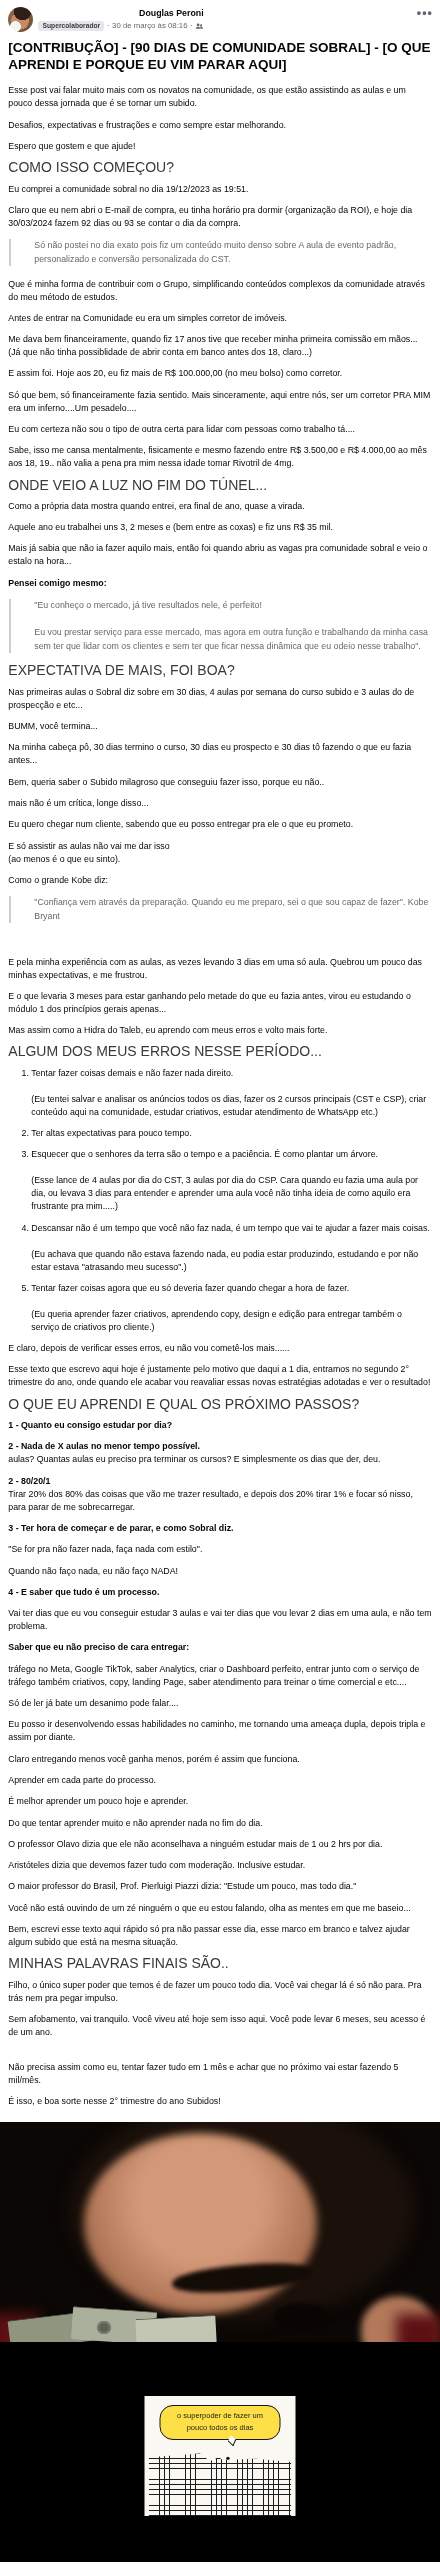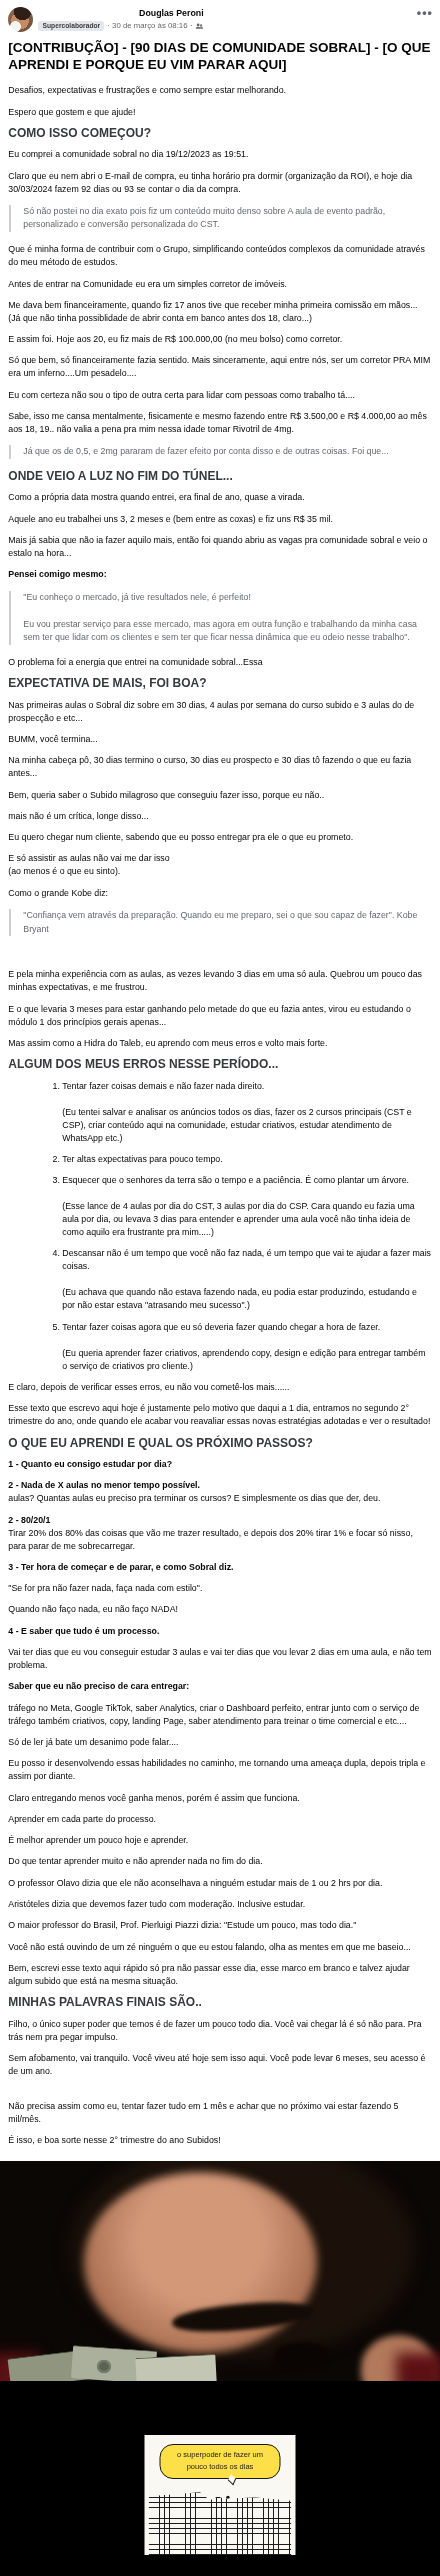--- a/index.html
+++ b/index.html
@@ -21,26 +21,26 @@
   .dotsep{color:#65676b;}
   .ts{color:#65676b;cursor:pointer;}
   .gicon{display:inline-flex;vertical-align:middle;}
   .menu{position:absolute;right:7.2px;top:11.4px;color:#606770;font-size:12.4px;font-weight:700;letter-spacing:1px;line-height:5.2px;cursor:pointer;user-select:none;}
 
   
   .bodywrap{padding:2.1px 8.3px 3.1px;}
   .title{font-size:13.5px;font-weight:700;line-height:1.24;color:#050505;margin:5.2px 0 10.4px;}
   .para{font-size:8.8px;line-height:13px;margin:0 0 8.3px;color:#050505;}
   .bold{font-weight:700;}
-  .heading{font-size:12px;font-weight:700;color:#37393d;margin:3.1px 0 8.3px;line-height:13px;}
-  .quote{border-left:2.1px solid #ccced2;padding-left:12px;margin:9.3px 0 11.4px 1px;color:#65676b;}
+  .heading{font-size:14px;font-weight:400;color:#37393d;margin:3.1px 0 8.3px;line-height:13px;}
+  .quote{border-left:2.1px solid #ccced2;padding-left:23px;margin:9.3px 0 11.4px 1px;color:#65676b;}
   .qp{font-size:8.8px;line-height:13.5px;margin:0;}
   .qp + .qp{margin-top:13.5px;}
   .olist{margin:0 0 8.3px;padding-left:23px;}
-  .olist li{margin-bottom:8.3px;font-size:8.8px;line-height:13px;margin-left:31px;}
+  .olist li{margin-bottom:8.3px;font-size:8.8px;line-height:13px;}
   .limain{font-size:8.8px;line-height:13px;}
   .lisub{font-size:8.8px;line-height:13px;margin-top:13px;}
   .vgap{width:100%;}
 
   
   .media{position:relative;width:440px;height:440px;background:#000;overflow:hidden;margin-top:3.1px;}
   .photo{position:absolute;left:0;top:0;right:0;height:220px;background:#0b0705;overflow:hidden;}
   .hair{position:absolute;left:16%;top:-10%;width:78%;height:100%;background:#1b110a;border-radius:50%;filter:blur(7.2px);}
   .forehead{position:absolute;left:19%;top:5%;width:53%;height:82%;border-radius:50%;filter:blur(4.1px);
     background:radial-gradient(ellipse at 50% 38%, #d29878 0 38%, #aa7052 72%, #7c4c34 100%);}
@@ -88,48 +88,45 @@
           </svg>
         </span>
       </div>
     </div>
     <div class="menu">•••</div>
   </div>
 
   <div class="bodywrap">
     <div class="title">[CONTRIBUÇÃO] - [90 DIAS DE COMUNIDADE SOBRAL] - [O QUE APRENDI E PORQUE EU VIM PARAR AQUI]</div>
     <div>
+        <div class="para">Esse post vai falar muito mais com os novatos na comunidade, os que estão assistindo as aulas e um pouco dessa jornada que é se tornar um subido.</div>
         <div class="para">Desafios, expectativas e frustrações e como sempre estar melhorando.</div>
         <div class="para">Espero que gostem e que ajude!</div>
         <div class="heading">COMO ISSO COMEÇOU?</div>
         <div class="para">Eu comprei a comunidade sobral no dia 19/12/2023 as 19:51.</div>
         <div class="para">Claro que eu nem abri o E-mail de compra, eu tinha horário pra dormir (organização da ROI), e hoje dia 30/03/2024 fazem 92 dias ou 93 se contar o dia da compra.</div>
         <div class="quote">
           <div class="qp">Só não postei no dia exato pois fiz um conteúdo muito denso sobre A aula de evento padrão, personalizado e conversão personalizada do CST.</div>
         </div>
         <div class="para">Que é minha forma de contribuir com o Grupo, simplificando conteúdos complexos da comunidade através do meu método de estudos.</div>
         <div class="para">Antes de entrar na Comunidade eu era um simples corretor de imóveis.</div>
         <div class="para">Me dava bem financeiramente, quando fiz 17 anos tive que receber minha primeira comissão em mãos... (Já que não tinha possiblidade de abrir conta em banco antes dos 18, claro...)</div>
         <div class="para">E assim foi. Hoje aos 20, eu fiz mais de R$ 100.000,00 (no meu bolso) como corretor.</div>
         <div class="para">Só que bem, só financeiramente fazia sentido. Mais sinceramente, aqui entre nós, ser um corretor PRA MIM era um inferno....Um pesadelo....</div>
         <div class="para">Eu com certeza não sou o tipo de outra certa para lidar com pessoas como trabalho tá....</div>
         <div class="para">Sabe, isso me cansa mentalmente, fisicamente e mesmo fazendo entre R$ 3.500,00 e R$ 4.000,00 ao mês aos 18, 19.. não valia a pena pra mim nessa idade tomar Rivotril de 4mg.</div>
-        <div class="quote">
-          <div class="qp">Já que os de 0,5, e 2mg pararam de fazer efeito por conta disso e de outras coisas. Foi que...</div>
-        </div>
         <div class="heading">ONDE VEIO A LUZ NO FIM DO TÚNEL...</div>
         <div class="para">Como a própria data mostra quando entrei, era final de ano, quase a virada.</div>
         <div class="para">Aquele ano eu trabalhei uns 3, 2 meses e (bem entre as coxas) e fiz uns R$ 35 mil.</div>
         <div class="para">Mais já sabia que não ia fazer aquilo mais, então foi quando abriu as vagas pra comunidade sobral e veio o estalo na hora...</div>
         <div class="para bold">Pensei comigo mesmo:</div>
         <div class="quote">
           <div class="qp">"Eu conheço o mercado, já tive resultados nele, é perfeito!</div>
           <div class="qp">Eu vou prestar serviço para esse mercado, mas agora em outra função e trabalhando da minha casa sem ter que lidar com os clientes e sem ter que ficar nessa dinâmica que eu odeio nesse trabalho".</div>
         </div>
-        <div class="para">O problema foi a energia que entrei na comunidade sobral...Essa</div>
         <div class="heading">EXPECTATIVA DE MAIS, FOI BOA?</div>
         <div class="para">Nas primeiras aulas o Sobral diz sobre em 30 dias, 4 aulas por semana do curso subido e 3 aulas do de prospecção e etc...</div>
         <div class="para">BUMM, você termina...</div>
         <div class="para">Na minha cabeça pô, 30 dias termino o curso, 30 dias eu prospecto e 30 dias tô fazendo o que eu fazia antes...</div>
         <div class="para">Bem, queria saber o Subido milagroso que conseguiu fazer isso, porque eu não..</div>
         <div class="para">mais não é um crítica, longe disso...</div>
         <div class="para">Eu quero chegar num cliente, sabendo que eu posso entregar pra ele o que eu prometo.</div>
         <div class="para">E só assistir as aulas não vai me dar isso<br>(ao menos é o que eu sinto).</div>
         <div class="para">Como o grande Kobe diz:</div>
         <div class="quote">

